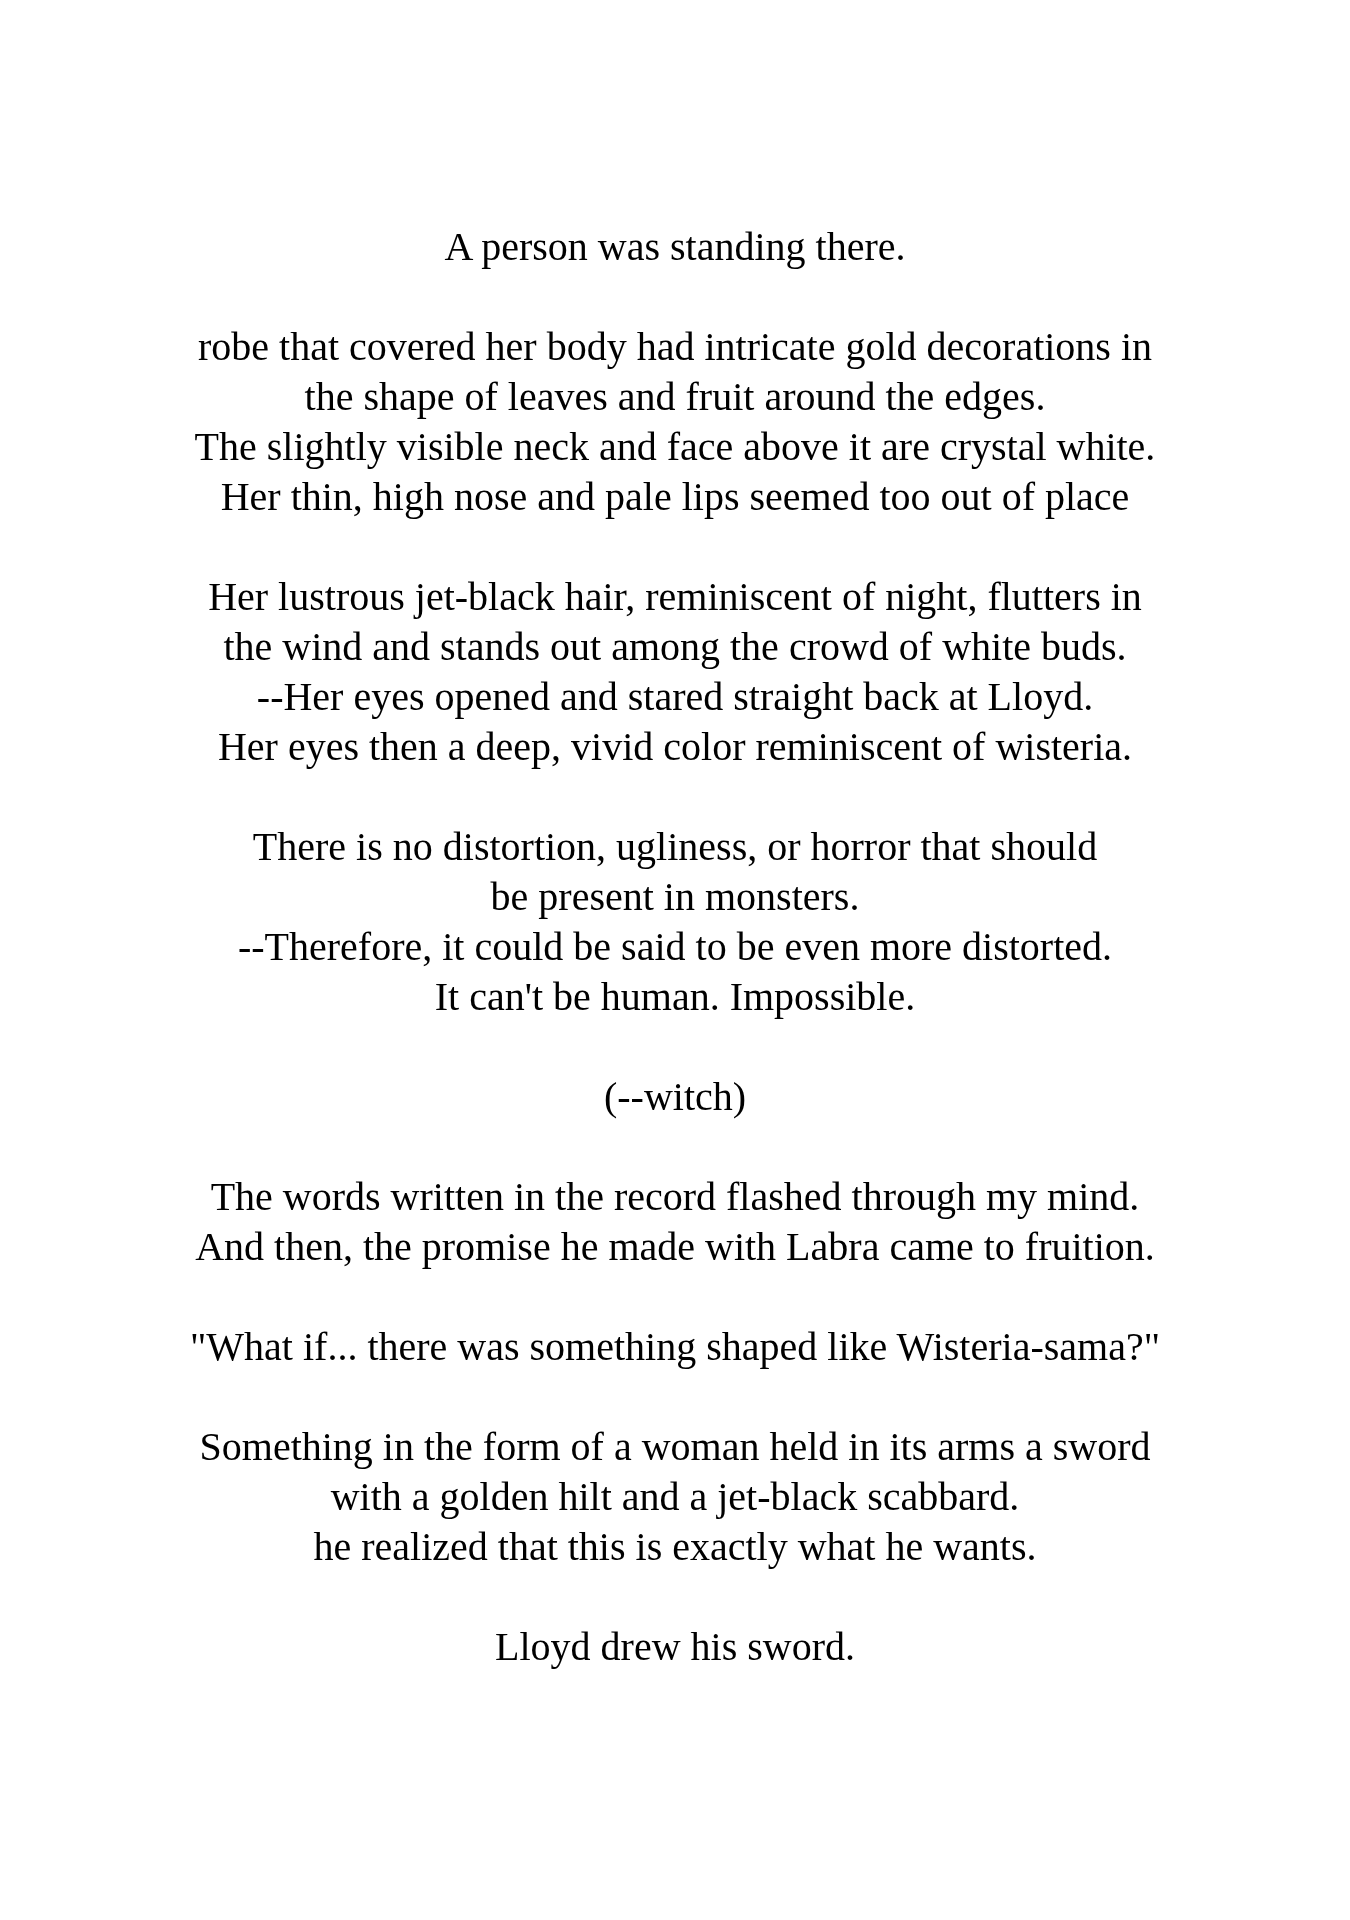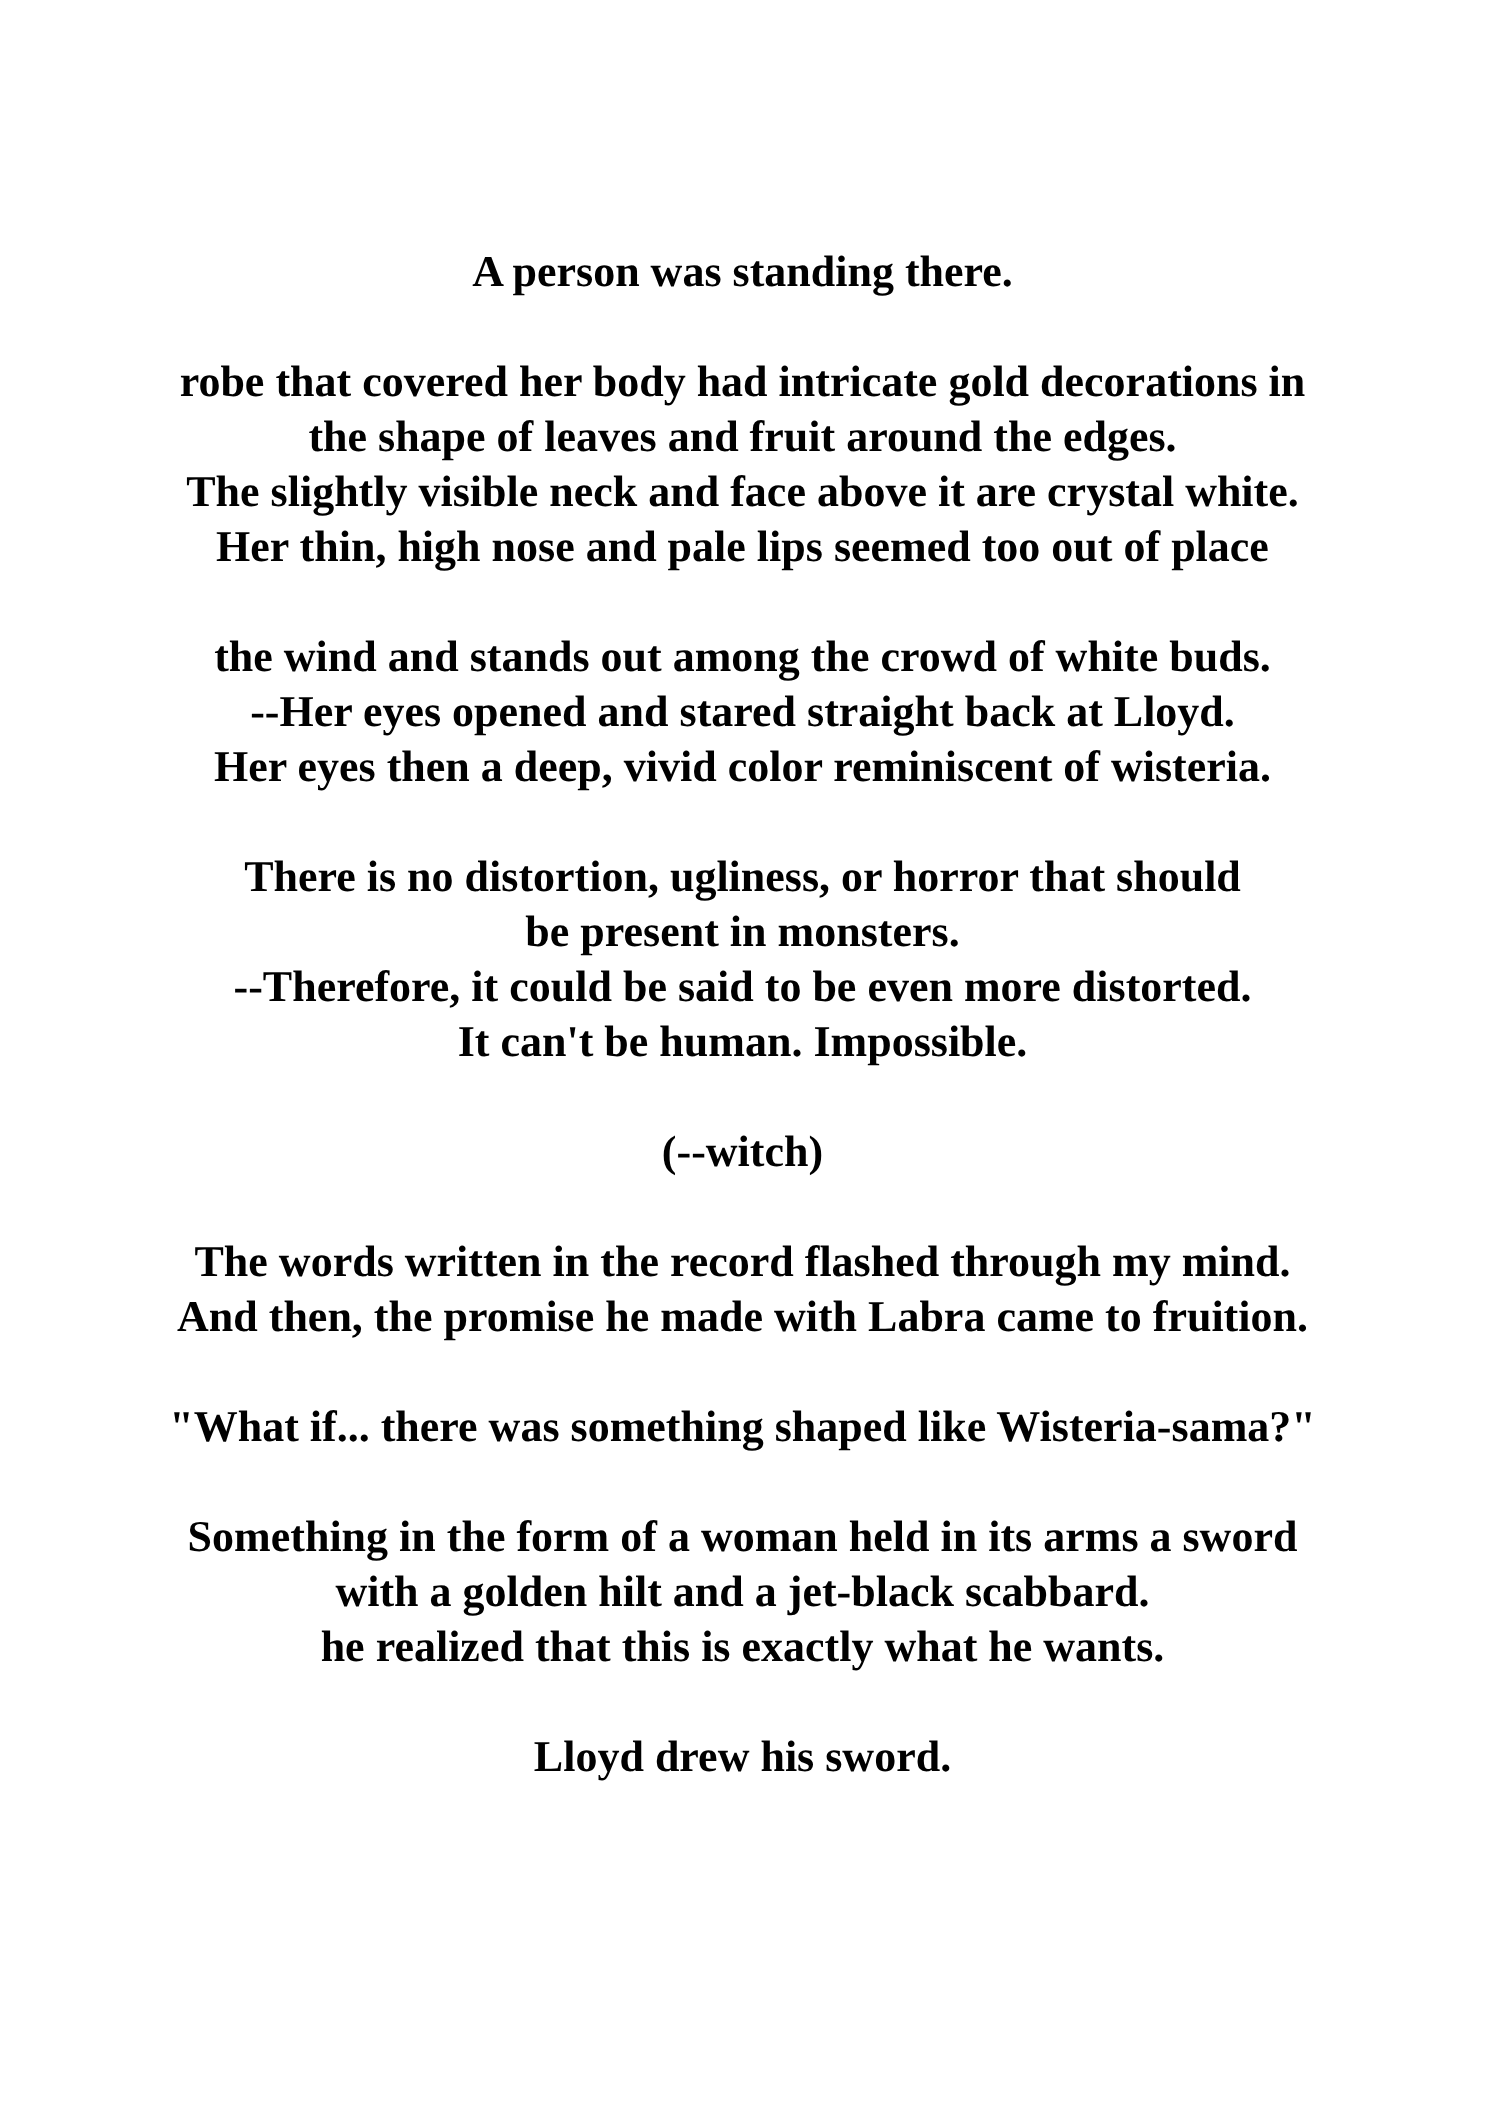--- a/index.html
+++ b/index.html
@@ -16,21 +16,20 @@
   }
   .text-block {
     box-sizing: border-box;
     width: 100%;
     padding-top: 222px;
     text-align: center;
     font-family: "Liberation Serif", "DejaVu Serif", serif;
     font-size: 40px;
     line-height: 50px;
     color: #000000;
-    font-weight: bold;
   }
   .para {
     margin: 0 0 50px 0;
     padding: 0;
   }
   .line {
     display: block;
     white-space: nowrap;
   }
 </style>
@@ -45,20 +44,21 @@
     </p>
 
     <p class="para">
       <span class="line">robe that covered her body had intricate gold decorations in</span>
       <span class="line">the shape of leaves and fruit around the edges.</span>
       <span class="line">The slightly visible neck and face above it are crystal white.</span>
       <span class="line">Her thin, high nose and pale lips seemed too out of place</span>
     </p>
 
     <p class="para">
+      <span class="line">Her lustrous jet-black hair, reminiscent of night, flutters in</span>
       <span class="line">the wind and stands out among the crowd of white buds.</span>
       <span class="line">--Her eyes opened and stared straight back at Lloyd.</span>
       <span class="line">Her eyes then a deep, vivid color reminiscent of wisteria.</span>
     </p>
 
     <p class="para">
       <span class="line">There is no distortion, ugliness, or horror that should</span>
       <span class="line">be present in monsters.</span>
       <span class="line">--Therefore, it could be said to be even more distorted.</span>
       <span class="line">It can't be human. Impossible.</span>

